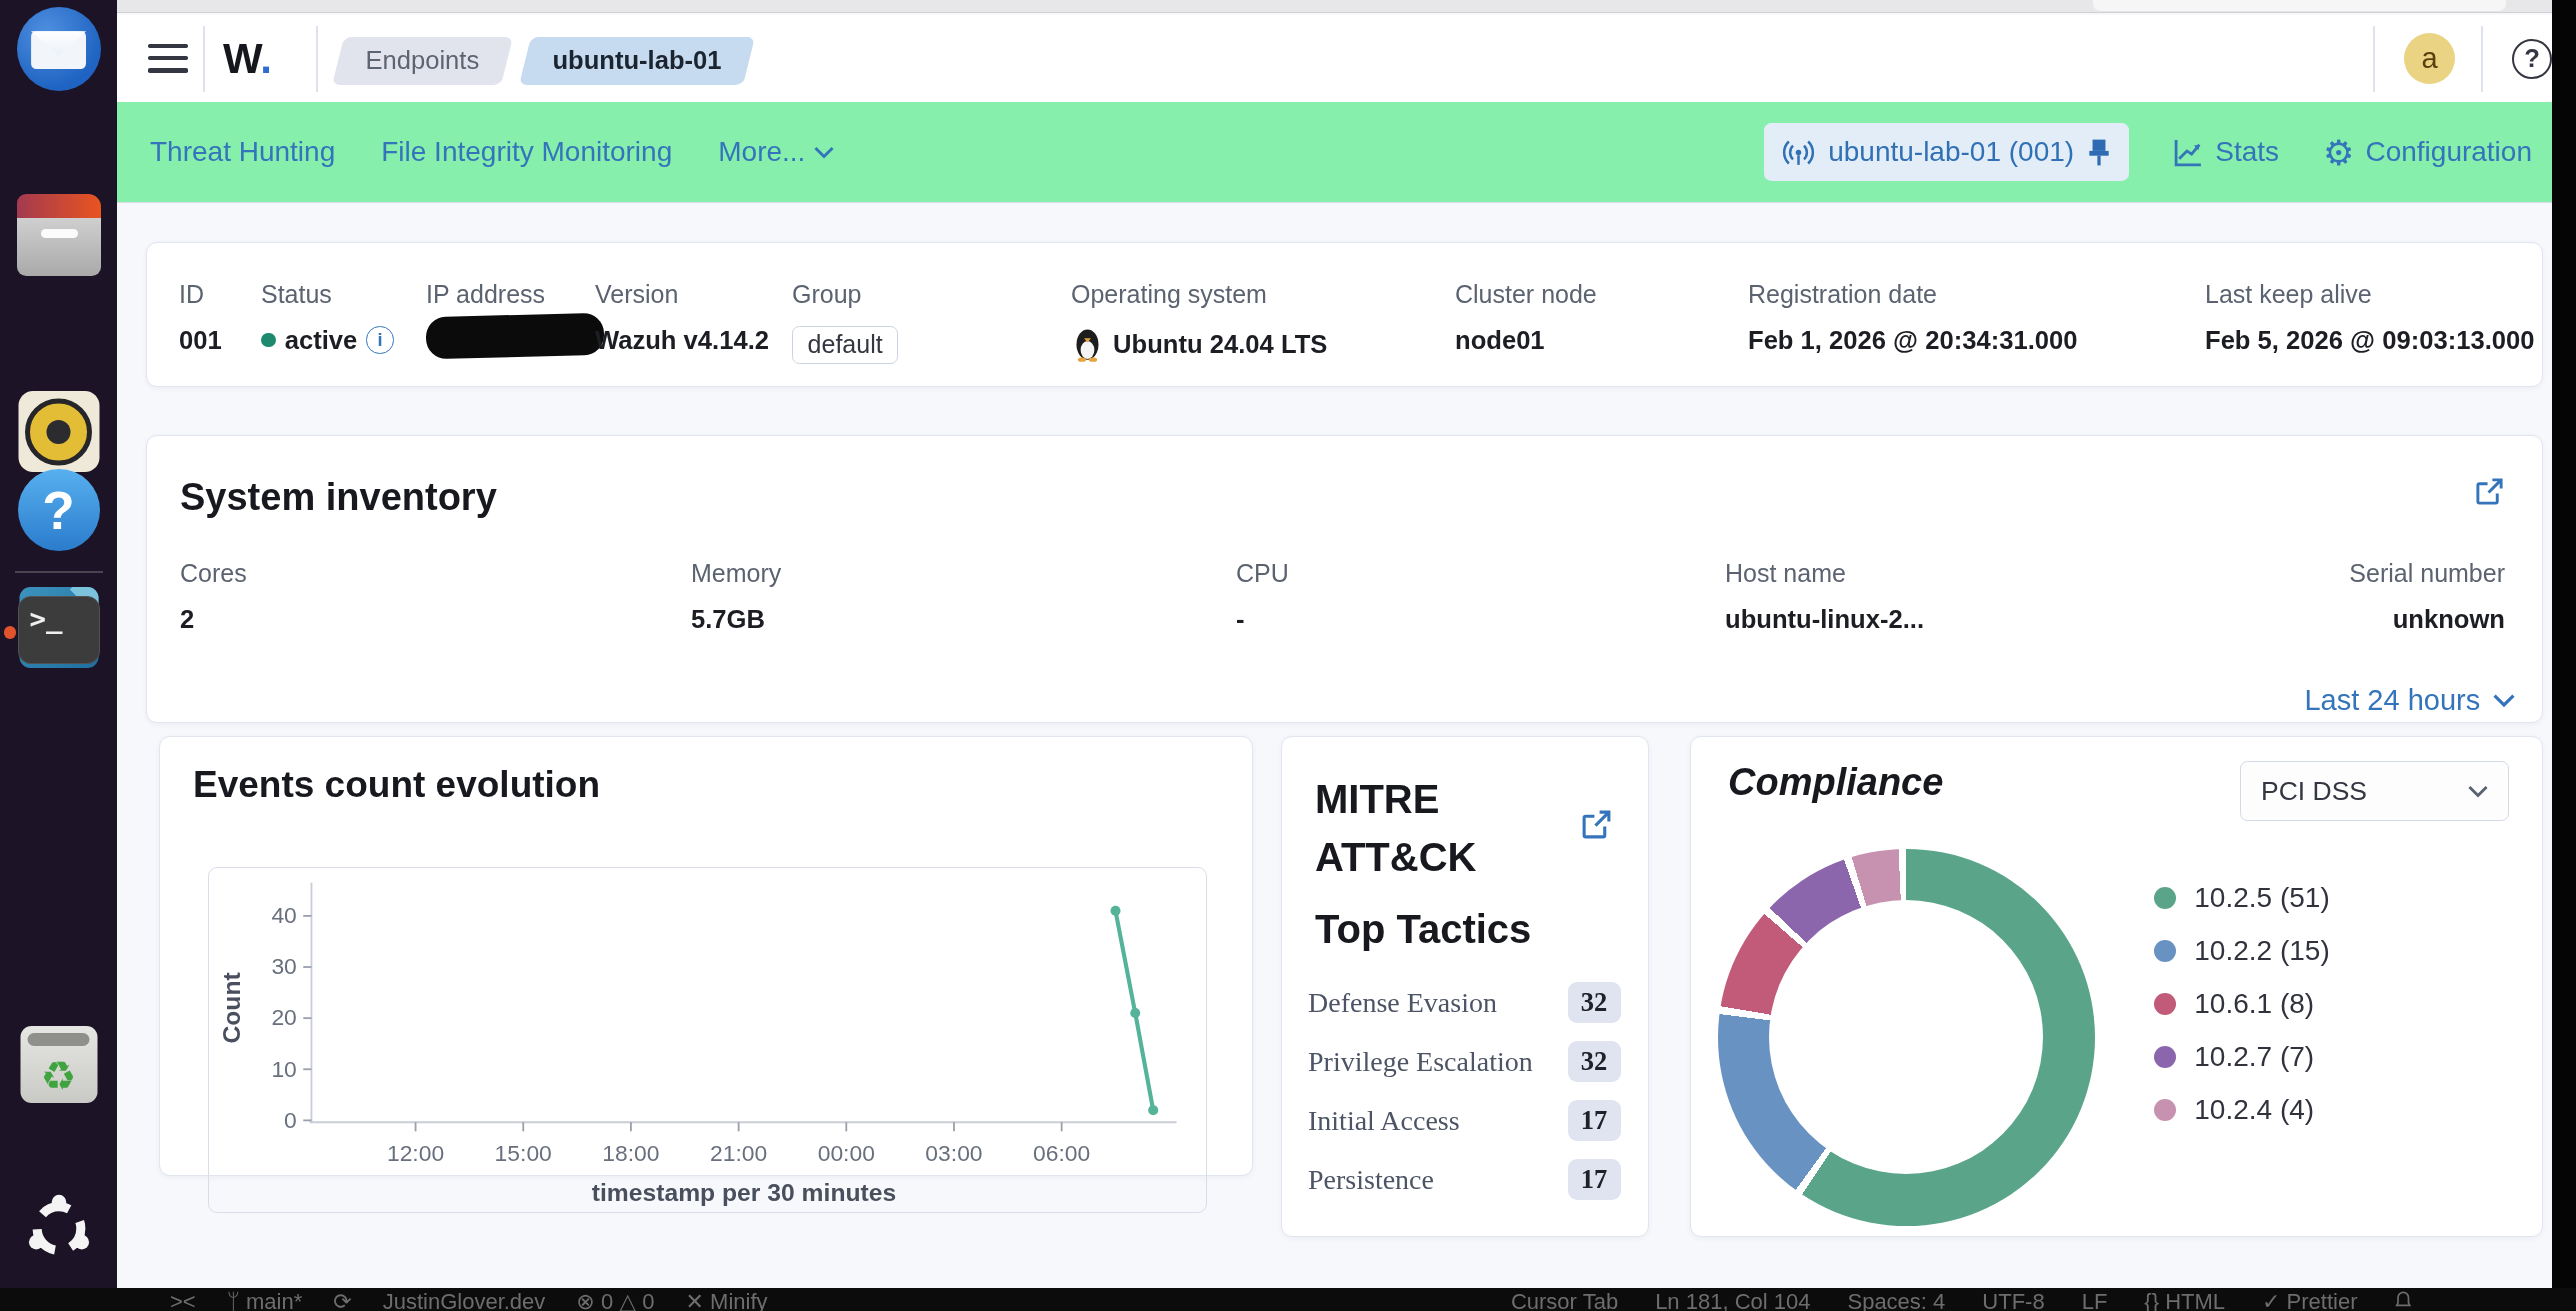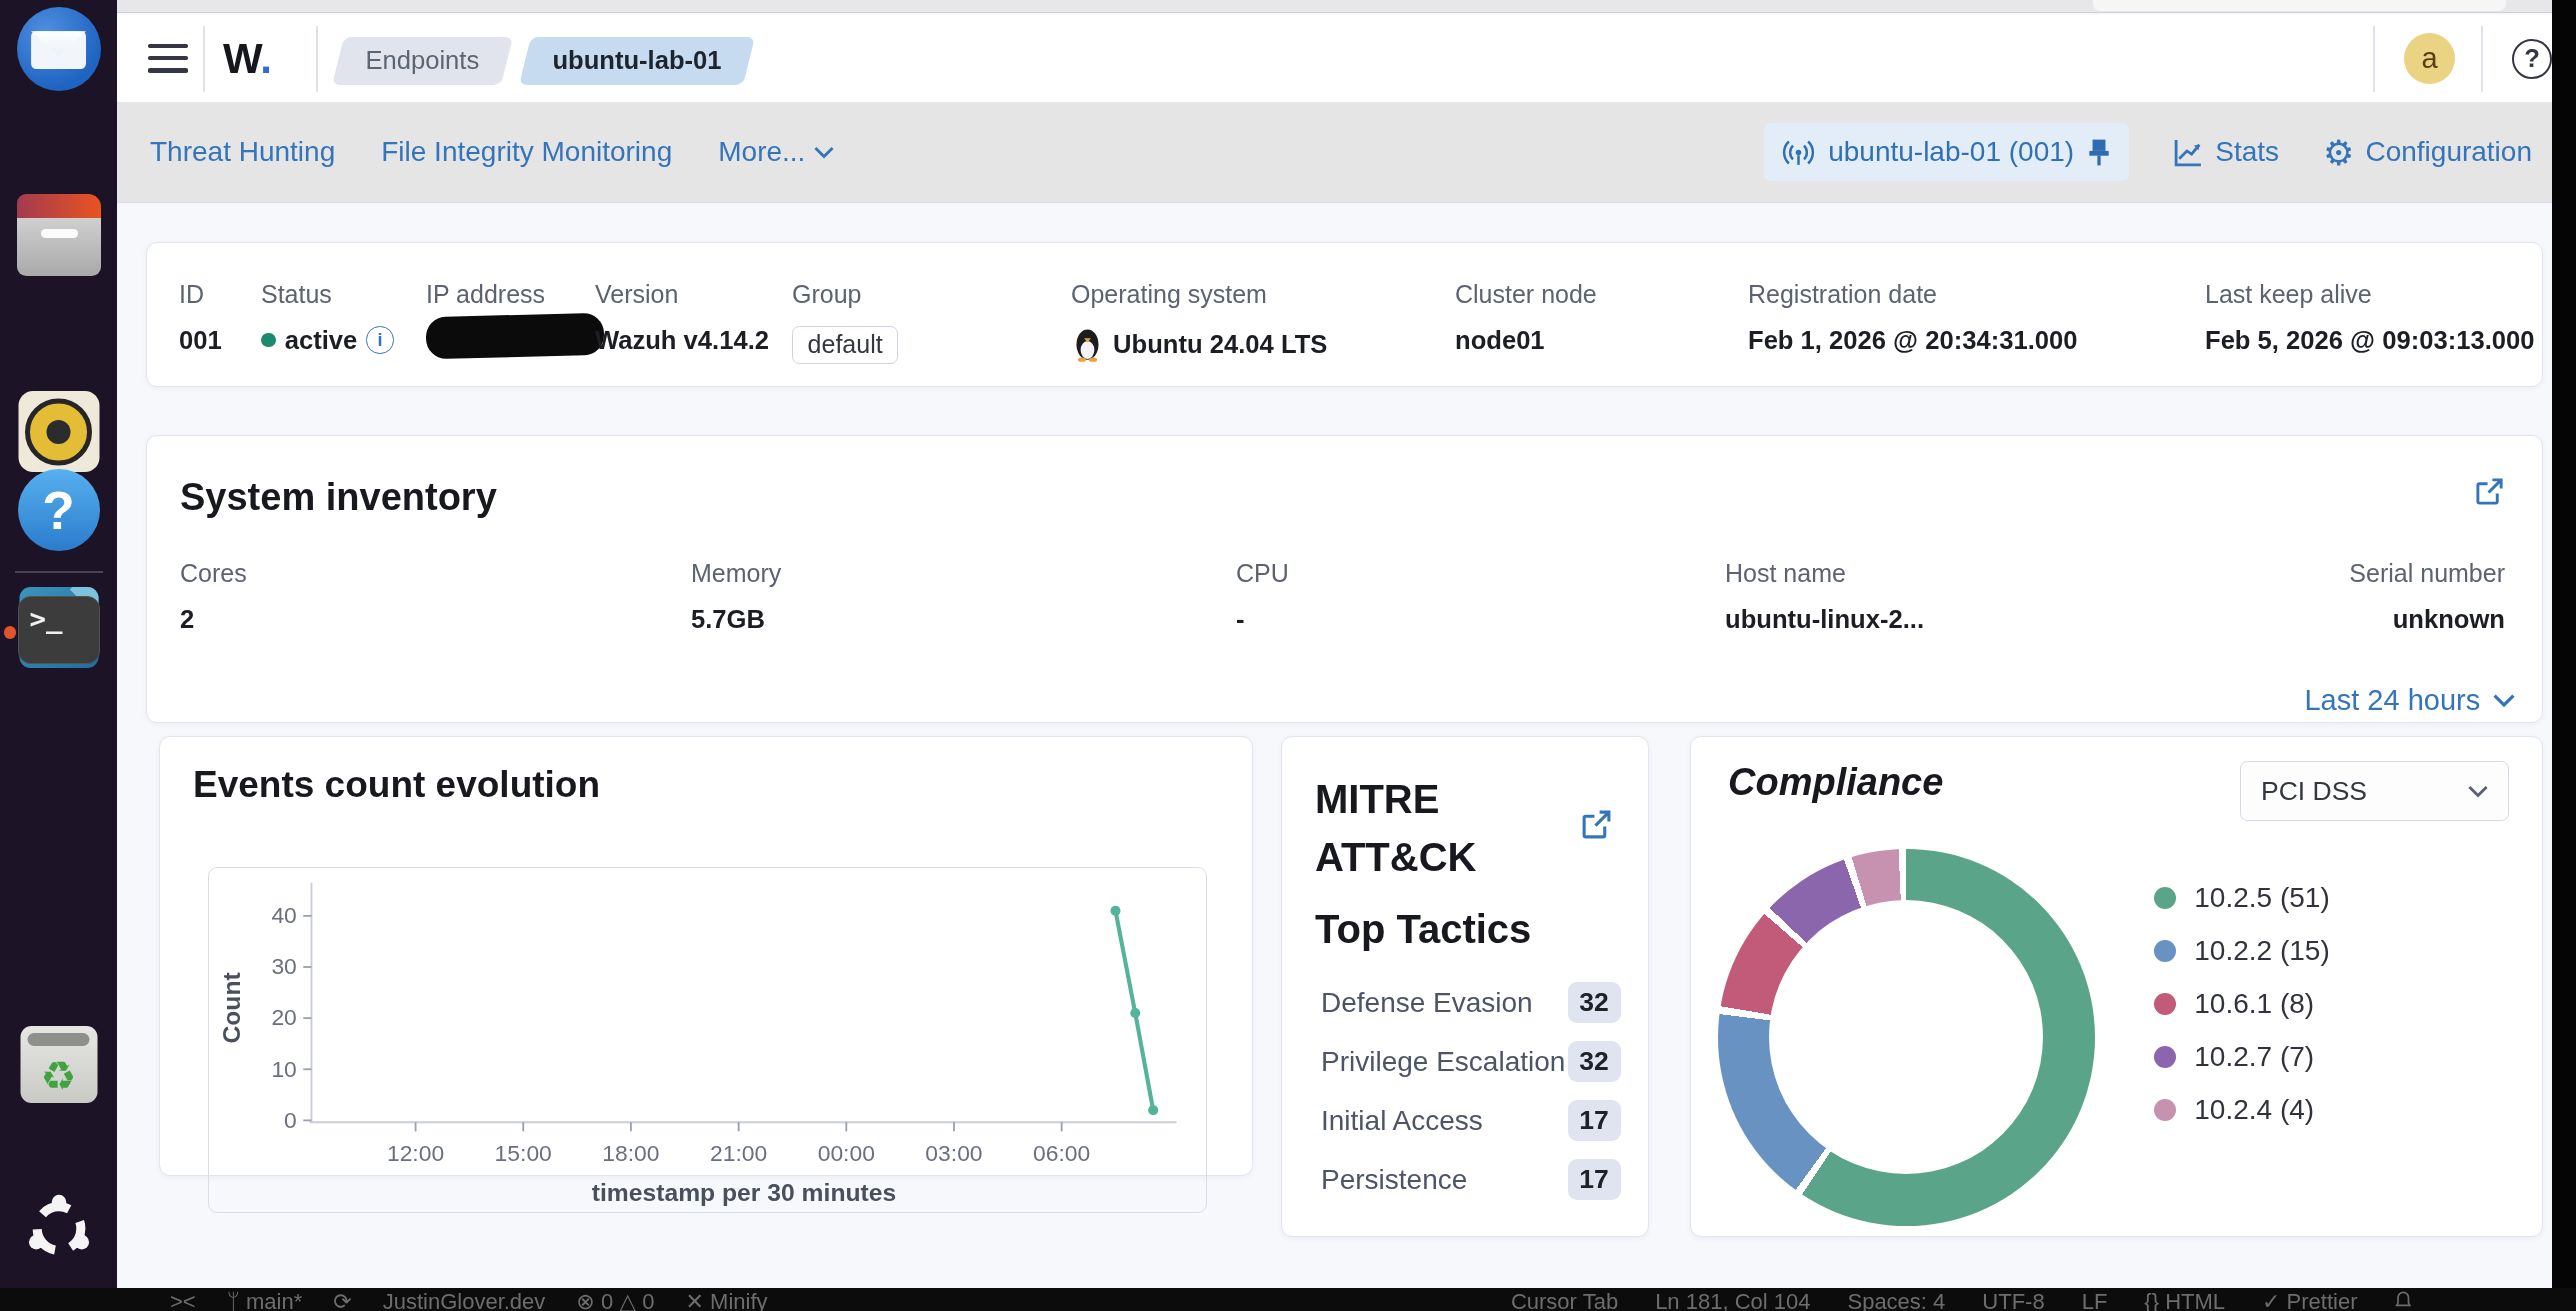--- a/index.html
+++ b/index.html
@@ -62,21 +62,21 @@
   .crumb { position:absolute; top:22px; height:48px; display:flex; align-items:center; font-size:25.6px; cursor:pointer; }
   .crumb .bg { position:absolute; inset:0; transform:skewX(-14deg); border-radius:7.3px; }
   .crumb .t { position:relative; padding:0 27.4px; }
   .crumb-endpoints { left:221px; } .crumb-endpoints .bg { background:#e2e4ed; } .crumb-endpoints .t { color:#5d6472; }
   .crumb-agent { left:408px; font-weight:bold; } .crumb-agent .bg { background:#c6dbf0; } .crumb-agent .t { color:#1c2430; }
   .avatar { position:absolute; left:2287px; top:18.3px; width:51px; height:51px; border-radius:50%; background:#ead483;
     display:flex; align-items:center; justify-content:center; font-size:29px; color:#59410f; cursor:pointer; }
   .help-top { position:absolute; left:2395px; top:24px; width:40px; height:40px; border-radius:50%; border:2.7px solid #343741;
     display:flex; align-items:center; justify-content:center; font-size:25.6px; font-weight:bold; color:#343741; cursor:pointer; }
 
-  .toolbar { position:absolute; left:0; top:102px; width:100%; height:101px; background:#e5e5e5; border-bottom:1.8px solid #d8dde8; display:flex; align-items:center;text-align:right; }
+  .toolbar { position:absolute; left:0; top:102px; width:100%; height:101px; background:#86efac; border-bottom:1.8px solid #d8dde8; display:flex; align-items:center;text-align:right; }
   .nav-links { display:flex; gap:46px; margin-left:33px; align-items:center; }
   .nav-link { color:#3474bb; font-size:28px; cursor:pointer; display:flex; align-items:center; gap:9.1px; }
   .toolbar-right { margin-left:auto; margin-right:20px; display:flex; align-items:center; gap:44px; }
   .agent-chip { background:#e3edf8; border-radius:7.3px; padding:12.8px 18.3px; display:flex; align-items:center; gap:12.8px;
     color:#3070b4; font-size:28px; cursor:pointer; }
   .tb-btn { display:flex; align-items:center; gap:11px; color:#3474bb; font-size:28px; cursor:pointer; }
   .gear-glyph { font-size:35px; line-height:1; }
 
   .card { position:absolute; background:#fff; border:1.8px solid #e0e5ef; border-radius:11px; box-shadow:0 1.8px 5.5px rgba(40,50,80,.05); }
   .info-card { left:29px; top:242px; width:2397px; height:145px; }
@@ -100,21 +100,21 @@
     color:#3474bb; font-size:29px; cursor:pointer; }
 
   .events-card { left:42px; top:736px; width:1094px; height:440px; }
   .events-title { position:absolute; left:33px; top:27.4px; font-size:37px; }
   .chart-panel { position:absolute; left:48px; top:130px; width:999px; height:346px; border:1.8px solid #d8dde8; border-radius:9.1px; }
 
   .mitre-card { left:1164px; top:736px; width:368px; height:501px; }
   .mitre-title { position:absolute; left:33px; top:33px; width:210px; font-size:40px; font-weight:bold; color:#17191f; line-height:1.45; }
   .mitre-ext { position:absolute; right:35px; top:71px; }
   .mitre-sub { position:absolute; left:33px; top:170px; font-size:40px; font-weight:bold; color:#17191f; }
-  .tactics { position:absolute; left:39px; right:27.4px; top:236px; }
+  .tactics { position:absolute; left:26px; right:27.4px; top:236px;font-family:Liberation Serif, serif; }
   .tactic { display:flex; align-items:center; justify-content:space-between; height:59px; cursor:pointer; }
   .tactic .nm { font-size:28px; color:#4c5465; }
   .badge { background:#e0e4f0; border-radius:9.1px; min-width:53px; text-align:center; padding:4.6px 9.1px;
     font-size:26.5px; font-weight:bold; color:#20222a; }
 
   .comp-card { left:1573px; top:736px; width:853px; height:501px; }
   .comp-title { position:absolute; left:37px; top:24px; font-size:38px;font-style:italic; }
   .comp-select { position:absolute; right:33px; top:24px; width:269px; height:60px; border:1.8px solid #d3dae6; border-radius:7.3px;
     background:#fdfdfe; display:flex; align-items:center; justify-content:space-between; padding:0 20px;
     font-size:26.5px; color:#343741; cursor:pointer; }

